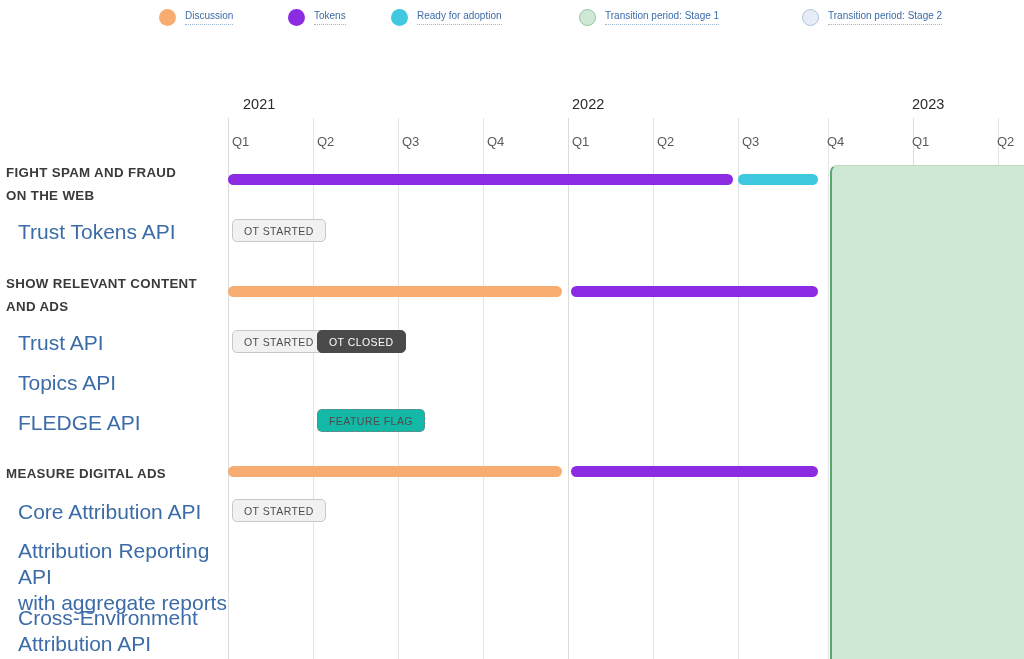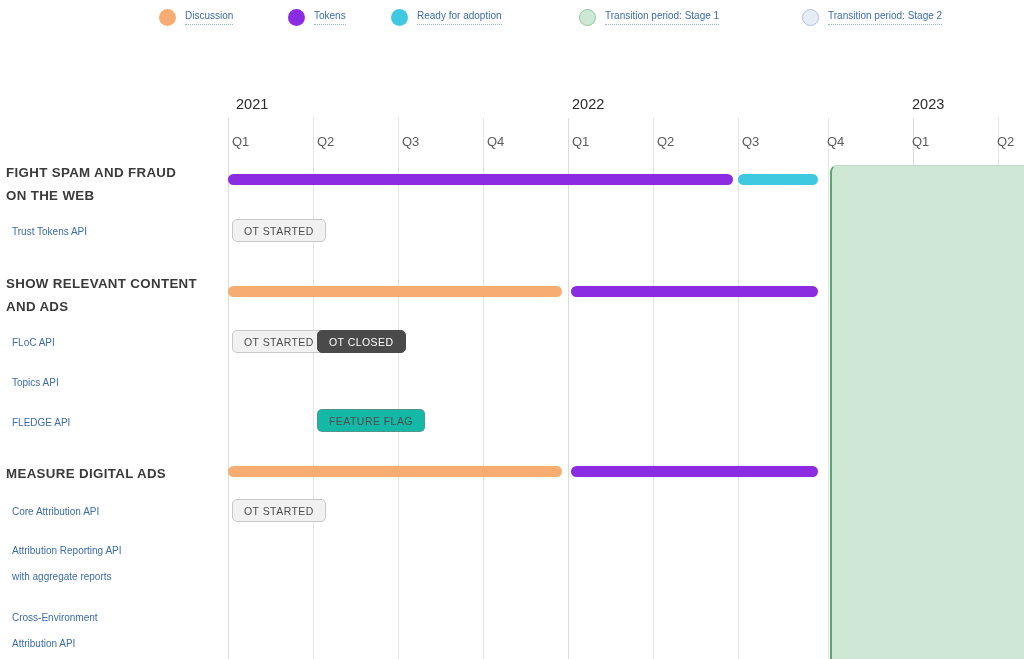--- a/index.html
+++ b/index.html
@@ -113,22 +113,22 @@
     left: 6px;
     font-size: 13.3px;
     letter-spacing: 0.35px;
     color: #3a3a3a;
     font-weight: 600;
     line-height: 23px;
     width: 215px;
   }
   .api-label {
     position: absolute;
-    left: 12px;
-    font-size: 10px;
+    left: 18px;
+    font-size: 21px;
     color: #3c6ca8;
     line-height: 26px;
     width: 218px;
   }
 
   
   .bar {
     position: absolute;
     height: 11px;
     border-radius: 6px;
@@ -200,21 +200,21 @@
       <div class="gridline" style="left: 653px;"></div>
       <div class="gridline" style="left: 738px;"></div>
       <div class="gridline" style="left: 828px;"></div>
       <div class="gridline major" style="left: 913px;"></div>
       <div class="gridline" style="left: 998px;"></div>
     </div>
 
   <div id="transition-region"></div>
 
   <div id="axis">
-      <div class="year-label" style="left: 8px;">2021</div>
+      <div class="year-label" style="left: 15px;">2021</div>
       <div class="year-label" style="left: 344px;">2022</div>
       <div class="year-label" style="left: 684px;">2023</div>
       <div class="quarter-label" style="left: 4px;">Q1</div>
       <div class="quarter-label" style="left: 89px;">Q2</div>
       <div class="quarter-label" style="left: 174px;">Q3</div>
       <div class="quarter-label" style="left: 259px;">Q4</div>
       <div class="quarter-label" style="left: 344px;">Q1</div>
       <div class="quarter-label" style="left: 429px;">Q2</div>
       <div class="quarter-label" style="left: 514px;">Q3</div>
       <div class="quarter-label" style="left: 599px;">Q4</div>
@@ -228,21 +228,21 @@
         <div>ON THE WEB</div>
       </div>
       <div class="api-label" style="top: 219px;">
         <div>Trust Tokens API</div>
       </div>
       <div class="section-title" style="top: 272px;">
         <div>SHOW RELEVANT CONTENT</div>
         <div>AND ADS</div>
       </div>
       <div class="api-label" style="top: 330px;">
-        <div>FLoC API</div>
+        <div>Trust API</div>
       </div>
       <div class="api-label" style="top: 370px;">
         <div>Topics API</div>
       </div>
       <div class="api-label" style="top: 410px;">
         <div>FLEDGE API</div>
       </div>
       <div class="section-title" style="top: 462px;">
         <div>MEASURE DIGITAL ADS</div>
       </div>

